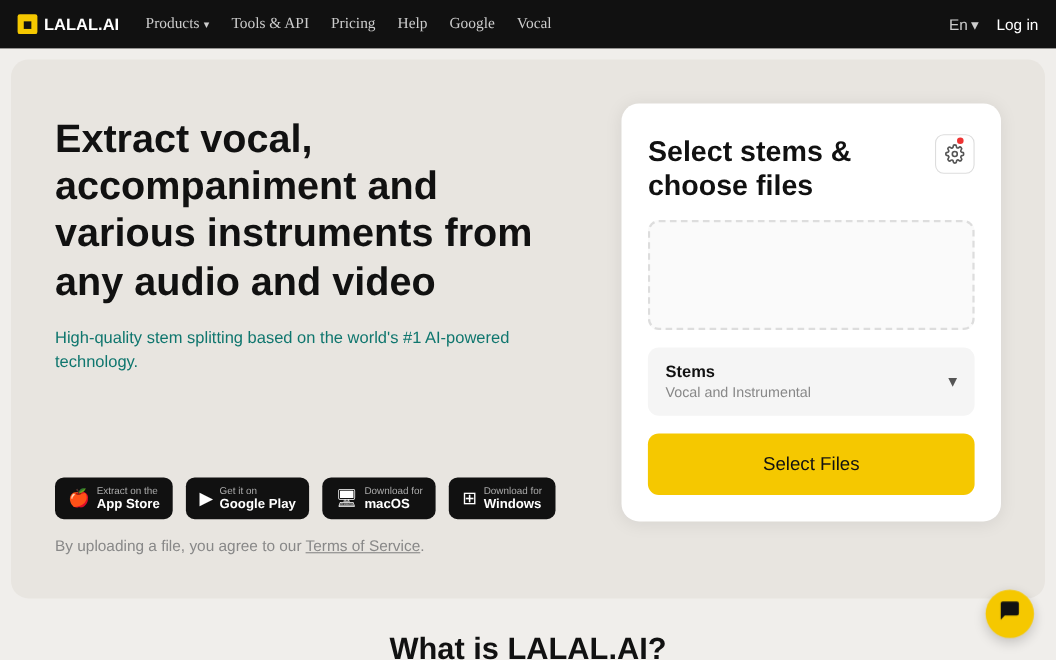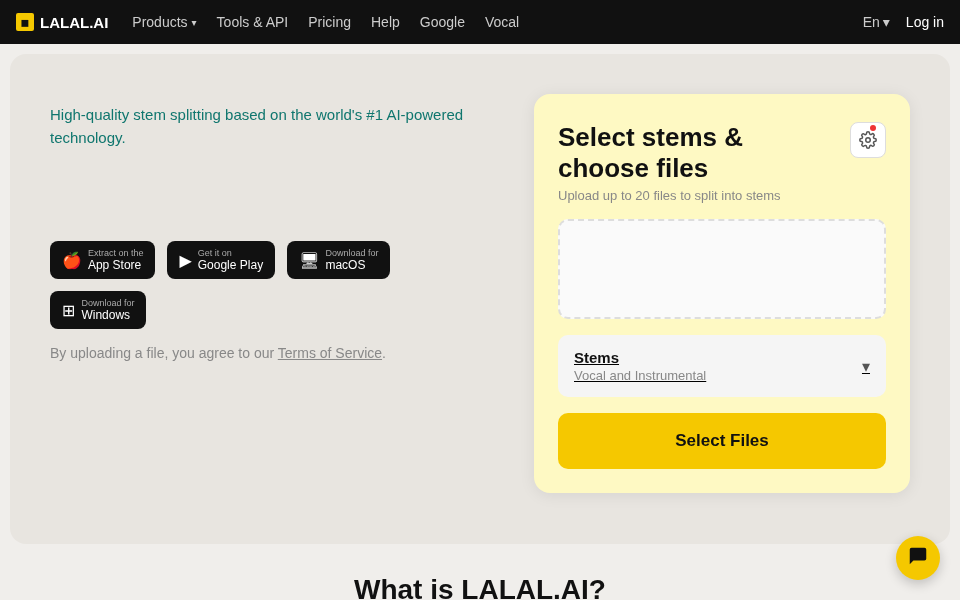--- a/index.html
+++ b/index.html
@@ -35,20 +35,21 @@
       font-size: 10px;
       font-weight: 900;
       color: #111;
       border-radius: 2px;
     }
     .navbar-nav {
       display: flex;
       align-items: center;
       gap: 20px;
       flex: 1;
+      font-family: Liberation Serif, serif;
     }
     .nav-item {
       color: #ccc;
       font-size: 14px;
       cursor: pointer;
       display: flex;
       align-items: center;
       gap: 4px;
     }
     .nav-chevron { font-size: 10px; }
@@ -116,32 +117,32 @@
       padding: 7px 12px;
       display: flex;
       align-items: center;
       gap: 6px;
       font-size: 11px;
       cursor: pointer;
       text-decoration: none;
     }
     .badge-icon { font-size: 16px; }
     .badge-text-small { font-size: 9px; color: #aaa; display: block; }
-    .badge-text-main { font-size: 12px; font-weight: 400; display: block; }
+    .badge-text-main { font-size: 12px; font-weight: 700; display: block; }
     .terms-text {
       font-size: 14px;
       color: #888;
     }
     .terms-link { text-decoration: underline; cursor: pointer; }
 
     
     .upload-card {
-      background: #fef9c3;
+      background: #ffffff;
       border-radius: 16px;
-      width: 376px;
+      width: 345px;
       flex-shrink: 0;
       padding: 28px 24px 24px;
       display: flex;
       flex-direction: column;
       gap: 16px;
       box-shadow: 0 2px 16px rgba(0,0,0,0.08);
     }
     .card-header {
       display: flex;
       justify-content: space-between;
@@ -184,21 +185,20 @@
       background: #fafafa;
     }
     .stems-selector {
       background: #f5f5f5;
       border-radius: 10px;
       padding: 14px 16px;
       display: flex;
       justify-content: space-between;
       align-items: center;
       cursor: pointer;
-      text-decoration: underline;
     }
     .stems-label {
       font-size: 15px;
       font-weight: 600;
       color: #111;
     }
     .stems-value {
       font-size: 13px;
       color: #888;
       margin-top: 2px;
@@ -207,21 +207,21 @@
       font-size: 16px;
       color: #555;
     }
     .select-files-btn {
       background: #f5c800;
       color: #111;
       border: none;
       border-radius: 10px;
       padding: 18px;
       font-size: 17px;
-      font-weight: 700;
+      font-weight: 400;
       cursor: pointer;
       width: 100%;
     }
 
     
     .bottom-section {
       background: #f0eeeb;
       height: 90px;
       display: flex;
       align-items: flex-start;
@@ -292,20 +292,21 @@
       <span>En</span>
       <span>▾</span>
     </span>
     <button class="login-btn">Log in</button>
   </div>
 </nav>
 
 <div class="hero">
 
   <div class="hero-left">
+    <h1 class="hero-title">Extract vocal, accompaniment and various instruments from any audio and video</h1>
     <p class="hero-subtitle">High-quality stem splitting based on the world's #1 AI-powered technology.</p>
 
     <div class="app-badges">
       <a class="app-badge">
         <span class="badge-icon">🍎</span>
         <span>
           <span class="badge-text-small">Extract on the</span>
           <span class="badge-text-main">App Store</span>
         </span>
       </a>
@@ -334,21 +335,20 @@
 
     <p class="terms-text">
       <span>By uploading a file, you agree to our </span><span class="terms-link">Terms of Service</span><span>.</span>
     </p>
   </div>
 
   <div class="upload-card">
     <div class="card-header">
       <div>
         <div class="card-title">Select stems &amp;<br>choose files</div>
-        <div class="card-subtitle">Upload up to 20 files to split into stems</div>
       </div>
       <button class="settings-btn">
         <svg class="gear-icon-svg" viewBox="0 0 24 24" fill="none" stroke="#555" stroke-width="2" stroke-linecap="round" stroke-linejoin="round">
           <circle cx="12" cy="12" r="3"></circle>
           <path d="M19.4 15a1.65 1.65 0 0 0 .33 1.82l.06.06a2 2 0 0 1-2.83 2.83l-.06-.06a1.65 1.65 0 0 0-1.82-.33 1.65 1.65 0 0 0-1 1.51V21a2 2 0 0 1-4 0v-.09A1.65 1.65 0 0 0 9 19.4a1.65 1.65 0 0 0-1.82.33l-.06.06a2 2 0 0 1-2.83-2.83l.06-.06A1.65 1.65 0 0 0 4.68 15a1.65 1.65 0 0 0-1.51-1H3a2 2 0 0 1 0-4h.09A1.65 1.65 0 0 0 4.6 9a1.65 1.65 0 0 0-.33-1.82l-.06-.06a2 2 0 0 1 2.83-2.83l.06.06A1.65 1.65 0 0 0 9 4.68a1.65 1.65 0 0 0 1-1.51V3a2 2 0 0 1 4 0v.09a1.65 1.65 0 0 0 1 1.51 1.65 1.65 0 0 0 1.82-.33l.06-.06a2 2 0 0 1 2.83 2.83l-.06.06A1.65 1.65 0 0 0 19.4 9a1.65 1.65 0 0 0 1.51 1H21a2 2 0 0 1 0 4h-.09a1.65 1.65 0 0 0-1.51 1z"></path>
         </svg>
         <span style="width:6px;height:6px;background:#e33;border-radius:50%;position:absolute;margin-top:-24px;margin-left:10px;"></span>
       </button>
     </div>
 

